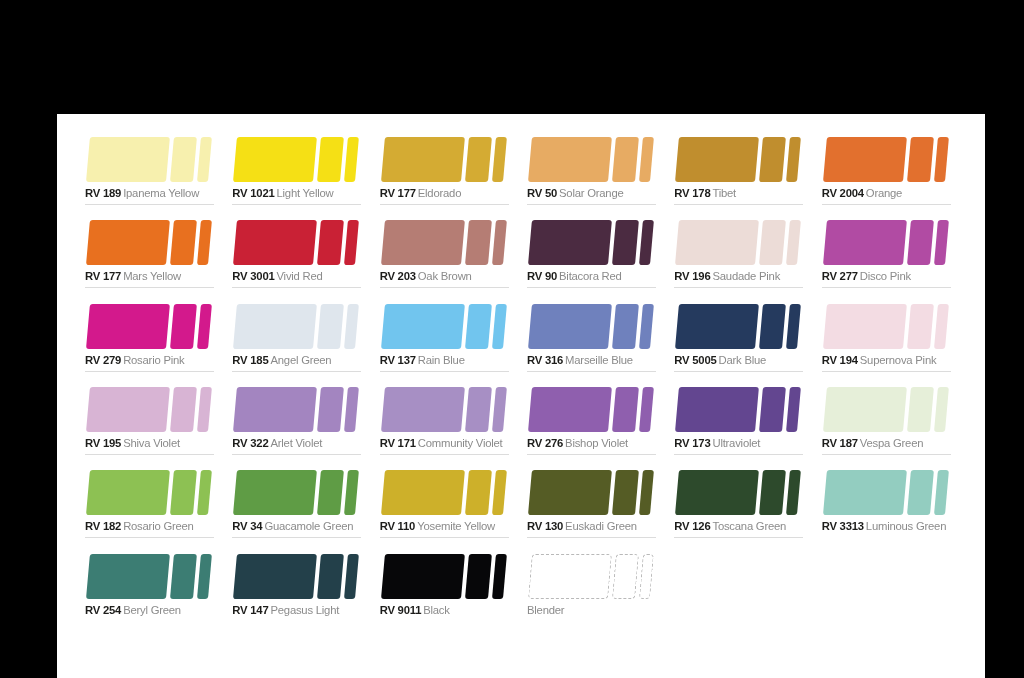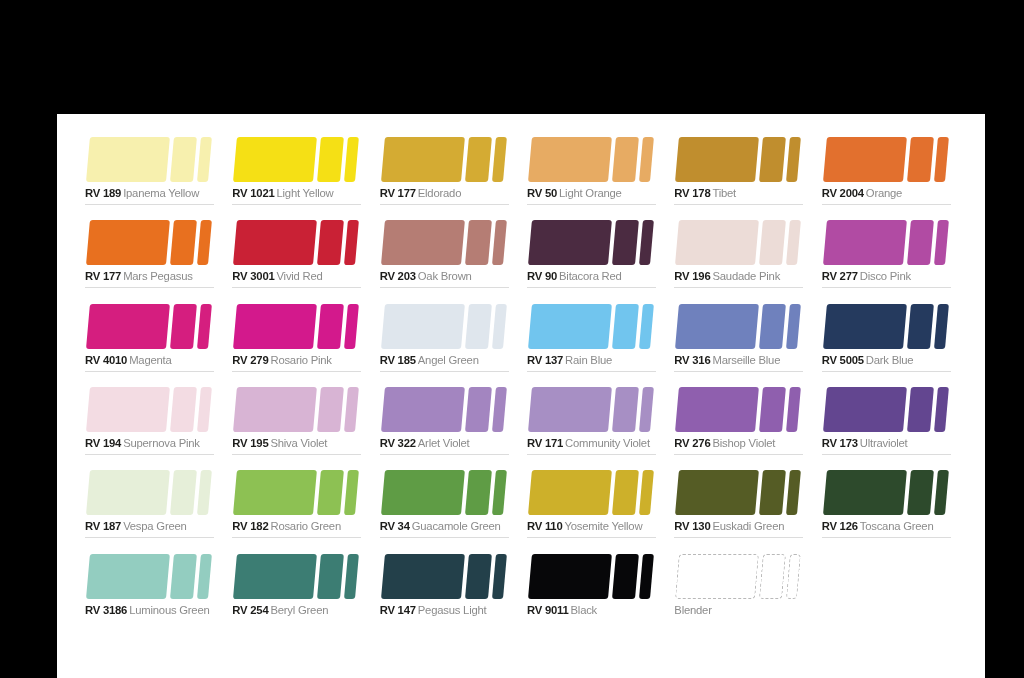--- a/index.html
+++ b/index.html
@@ -131,21 +131,21 @@
         </div>
         <div class="label"><span class="code">RV 177</span><span class="name">Eldorado</span></div>
         <div class="rule"></div>
       </div>
       <div class="cell">
         <div class="swatch-wrap">
           <div class="chip big" style="background: rgb(231, 171, 99);"></div>
           <div class="chip mid" style="background: rgb(231, 171, 99);"></div>
           <div class="chip small" style="background: rgb(231, 171, 99);"></div>
         </div>
-        <div class="label"><span class="code">RV 50</span><span class="name">Light Orange</span></div>
+        <div class="label"><span class="code">RV 50</span><span class="name">Solar Orange</span></div>
         <div class="rule"></div>
       </div>
       <div class="cell">
         <div class="swatch-wrap">
           <div class="chip big" style="background: rgb(192, 142, 46);"></div>
           <div class="chip mid" style="background: rgb(192, 142, 46);"></div>
           <div class="chip small" style="background: rgb(192, 142, 46);"></div>
         </div>
         <div class="label"><span class="code">RV 178</span><span class="name">Tibet</span></div>
         <div class="rule"></div>
@@ -158,21 +158,21 @@
         </div>
         <div class="label"><span class="code">RV 2004</span><span class="name">Orange</span></div>
         <div class="rule"></div>
       </div>
       <div class="cell">
         <div class="swatch-wrap">
           <div class="chip big" style="background: rgb(232, 112, 31);"></div>
           <div class="chip mid" style="background: rgb(232, 112, 31);"></div>
           <div class="chip small" style="background: rgb(232, 112, 31);"></div>
         </div>
-        <div class="label"><span class="code">RV 177</span><span class="name">Mars Pegasus</span></div>
+        <div class="label"><span class="code">RV 177</span><span class="name">Mars Yellow</span></div>
         <div class="rule"></div>
       </div>
       <div class="cell">
         <div class="swatch-wrap">
           <div class="chip big" style="background: rgb(201, 33, 53);"></div>
           <div class="chip mid" style="background: rgb(201, 33, 53);"></div>
           <div class="chip small" style="background: rgb(201, 33, 53);"></div>
         </div>
         <div class="label"><span class="code">RV 3001</span><span class="name">Vivid Red</span></div>
         <div class="rule"></div>
@@ -208,29 +208,20 @@
         <div class="swatch-wrap">
           <div class="chip big" style="background: rgb(177, 75, 163);"></div>
           <div class="chip mid" style="background: rgb(177, 75, 163);"></div>
           <div class="chip small" style="background: rgb(177, 75, 163);"></div>
         </div>
         <div class="label"><span class="code">RV 277</span><span class="name">Disco Pink</span></div>
         <div class="rule"></div>
       </div>
       <div class="cell">
         <div class="swatch-wrap">
-          <div class="chip big" style="background: rgb(213, 30, 127);"></div>
-          <div class="chip mid" style="background: rgb(213, 30, 127);"></div>
-          <div class="chip small" style="background: rgb(213, 30, 127);"></div>
-        </div>
-        <div class="label"><span class="code">RV 4010</span><span class="name">Magenta</span></div>
-        <div class="rule"></div>
-      </div>
-      <div class="cell">
-        <div class="swatch-wrap">
           <div class="chip big" style="background: rgb(211, 25, 140);"></div>
           <div class="chip mid" style="background: rgb(211, 25, 140);"></div>
           <div class="chip small" style="background: rgb(211, 25, 140);"></div>
         </div>
         <div class="label"><span class="code">RV 279</span><span class="name">Rosario Pink</span></div>
         <div class="rule"></div>
       </div>
       <div class="cell">
         <div class="swatch-wrap">
           <div class="chip big" style="background: rgb(223, 230, 237);"></div>
@@ -374,21 +365,21 @@
         </div>
         <div class="label"><span class="code">RV 126</span><span class="name">Toscana Green</span></div>
         <div class="rule"></div>
       </div>
       <div class="cell last-row">
         <div class="swatch-wrap">
           <div class="chip big" style="background: rgb(147, 205, 192);"></div>
           <div class="chip mid" style="background: rgb(147, 205, 192);"></div>
           <div class="chip small" style="background: rgb(147, 205, 192);"></div>
         </div>
-        <div class="label"><span class="code">RV 3186</span><span class="name">Luminous Green</span></div>
+        <div class="label"><span class="code">RV 3313</span><span class="name">Luminous Green</span></div>
       </div>
       <div class="cell last-row">
         <div class="swatch-wrap">
           <div class="chip big" style="background: rgb(60, 125, 115);"></div>
           <div class="chip mid" style="background: rgb(60, 125, 115);"></div>
           <div class="chip small" style="background: rgb(60, 125, 115);"></div>
         </div>
         <div class="label"><span class="code">RV 254</span><span class="name">Beryl Green</span></div>
       </div>
       <div class="cell last-row">

